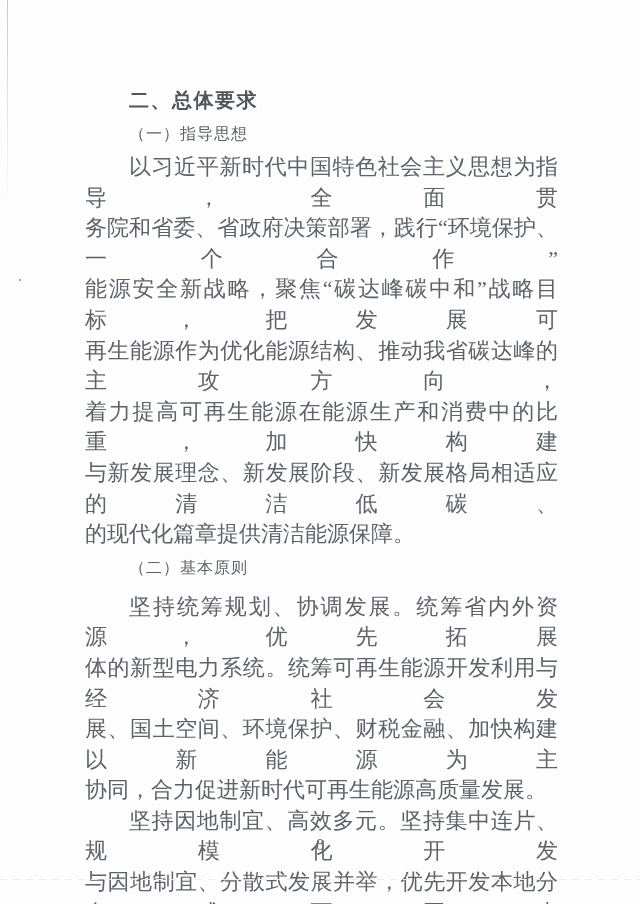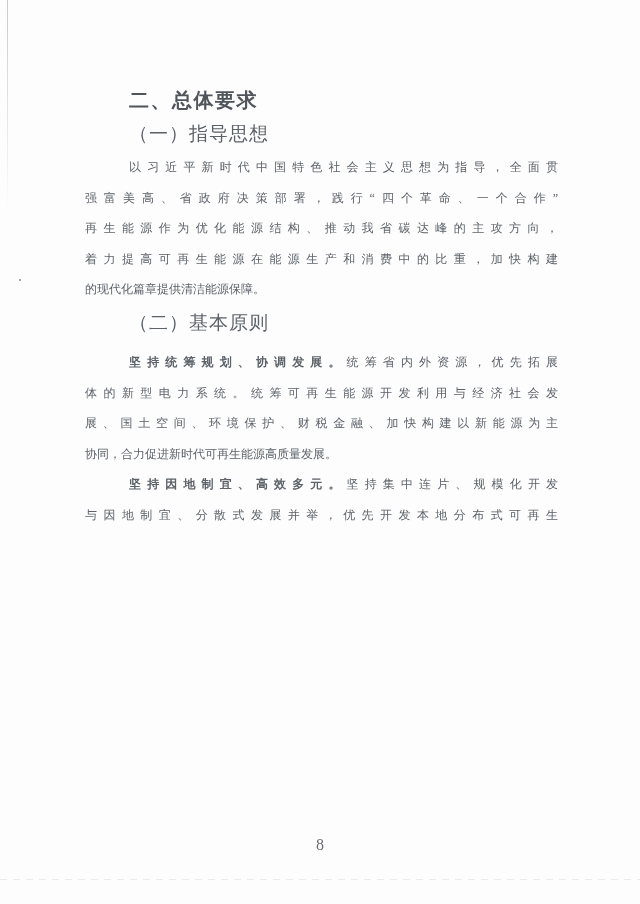--- a/index.html
+++ b/index.html
@@ -27,39 +27,39 @@
     font-size: 20px;
     line-height: 32px;
     letter-spacing: 1.5px;
     color: var(--heading, #50545b);
   }
 
   .sub-heading {
     margin: 0 0 0 44px;
     font-family: Liberation Serif, serif;
     font-weight: 400;
-    font-size: 19px;
+    font-size: 16px;
     line-height: 36px;
     letter-spacing: 1px;
     color: var(--text, #5d6269);
   }
 
   .ln {
     margin: 0;
     font-family: "Liberation Serif", "DejaVu Serif", serif;
-    font-size: 12px;
+    font-size: 22px;
     line-height: 30.6px;
     color: var(--text, #5d6269);
     text-align: justify;
   }
   .ln.jf { text-align-last: justify; }
   .ln.ind { text-indent: 44px; }
   .para-gap-sm { margin-top: 6px; }
   .para-gap-md { }
-  .b { font-weight: 700; }
+  .b { font-weight: 400; }
 
   .page-number {
     position: absolute;
     top: 836px;
     left: 0;
     width: 100%;
     text-align: center;
     font-family: "Liberation Serif", "DejaVu Serif", serif;
     font-size: 16px;
     color: #6a6e73;
@@ -100,23 +100,25 @@
   <div class="edge-line"></div>
   <div class="speck"></div>
 
   <div class="content">
 
     <h1 class="sec-heading">二、总体要求</h1>
 
     <h2 class="sub-heading">（一）指导思想</h2>
 
     <p class="ln ind jf">以习近平新时代中国特色社会主义思想为指导，全面贯</p>
-    <p class="ln jf">强富美高、省政府决策部署，践行“四个革命、一个合作”</p>
+    <p class="ln jf">务院和省委、省政府决策部署，践行“环境保护、一个合作”</p>
+    <p class="ln jf">能源安全新战略，聚焦“碳达峰碳中和”战略目标，把发展可</p>
     <p class="ln jf">再生能源作为优化能源结构、推动我省碳达峰的主攻方向，</p>
     <p class="ln jf">着力提高可再生能源在能源生产和消费中的比重，加快构建</p>
+    <p class="ln jf">与新发展理念、新发展阶段、新发展格局相适应的清洁低碳、</p>
     <p class="ln">的现代化篇章提供清洁能源保障。</p>
 
     <h2 class="sub-heading">（二）基本原则</h2>
 
     <p class="ln ind jf para-gap-sm"><span class="b">坚持统筹规划、协调发展。</span><span>统筹省内外资源，优先拓展</span></p>
     <p class="ln jf">体的新型电力系统。统筹可再生能源开发利用与经济社会发</p>
     <p class="ln jf">展、国土空间、环境保护、财税金融、加快构建以新能源为主</p>
     <p class="ln">协同，合力促进新时代可再生能源高质量发展。</p>
 
     <p class="ln ind jf para-gap-md"><span class="b">坚持因地制宜、高效多元。</span><span>坚持集中连片、规模化开发</span></p>

